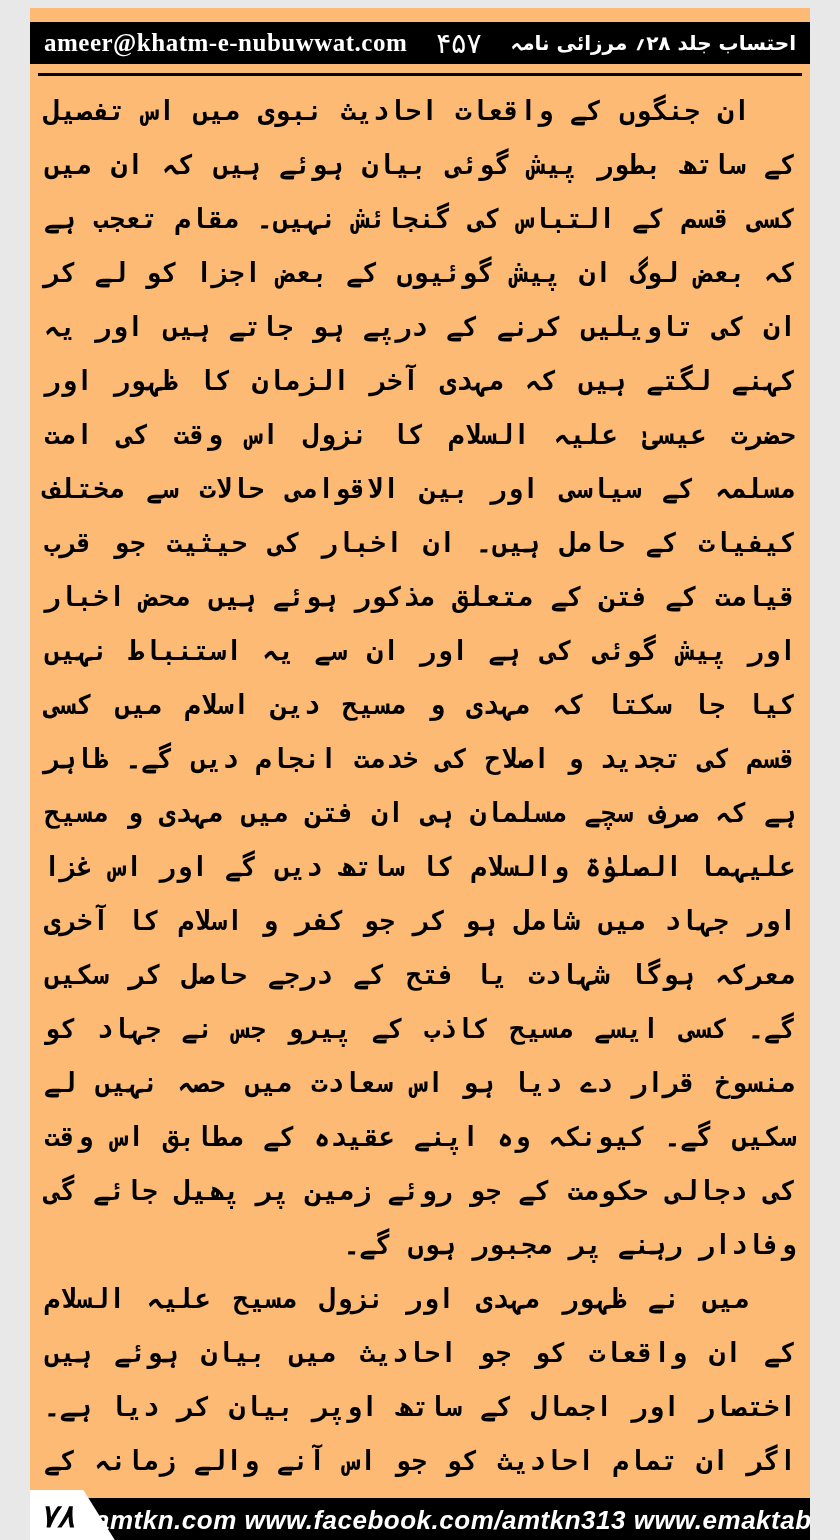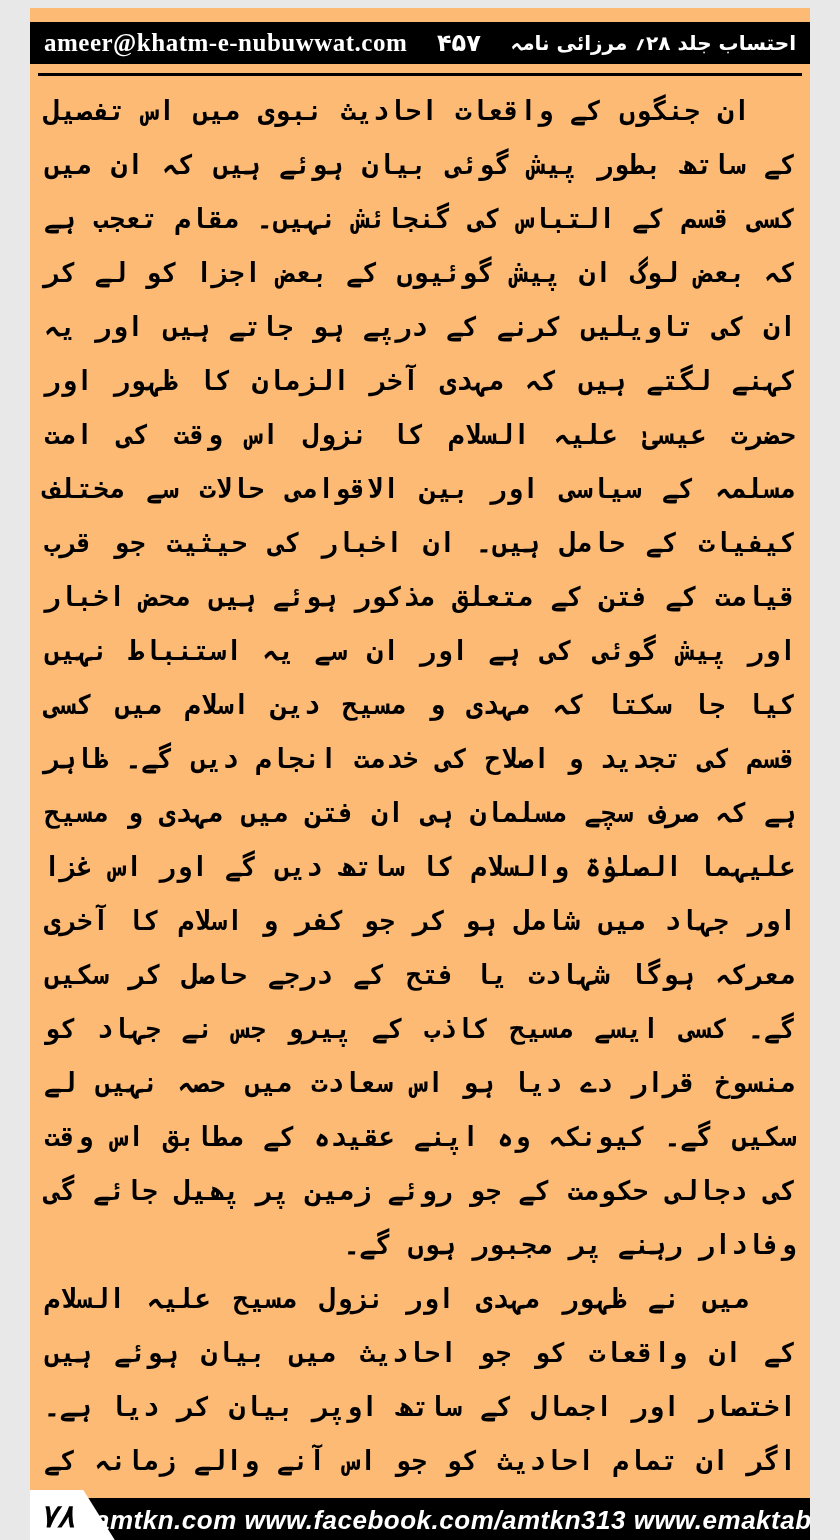--- a/index.html
+++ b/index.html
@@ -27,22 +27,22 @@
     box-sizing: border-box;
   }
   .topbar .email {
     font-family: "Liberation Serif", serif;
     font-weight: bold;
     font-size: 25px;
     letter-spacing: 0.5px;
     direction: ltr;
   }
   .topbar .pageno {
-    font-size: 24px;
-    font-weight: bold;
+    font-size: 28px;
+    font-weight: normal;
     direction: rtl;
   }
   .topbar .booktitle {
     font-size: 20px;
     font-weight: bold;
     direction: rtl;
   }
   .rule {
     height: 3px;
     background: #000000;

